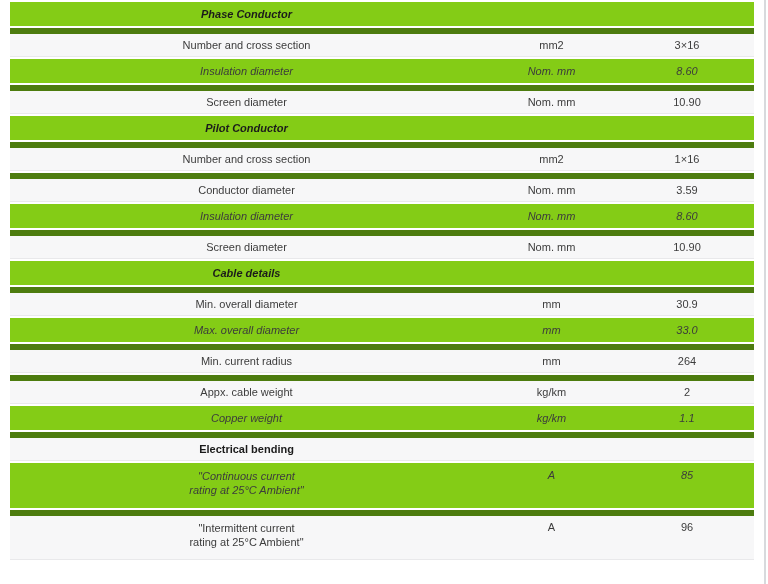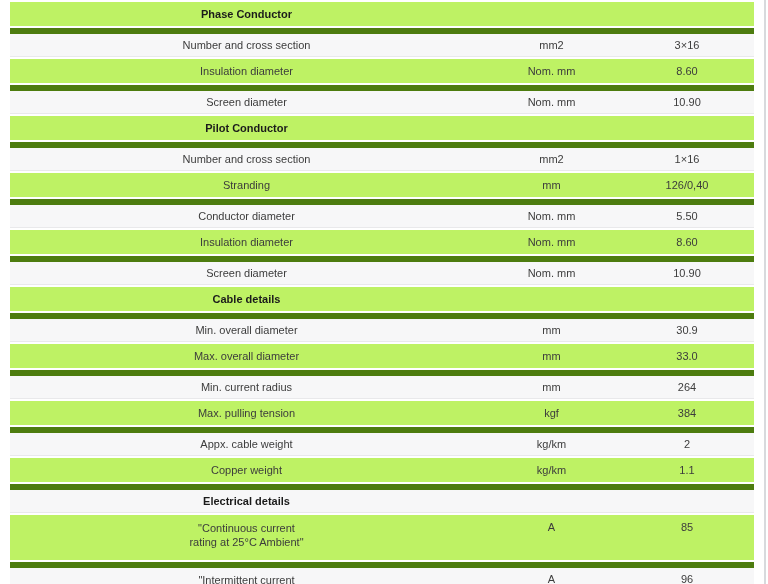--- a/index.html
+++ b/index.html
@@ -26,23 +26,24 @@
     font-size: 11px;
     color: #3c3c3c;
     text-align: center;
     height: 22px;
     padding: 0 4px;
     vertical-align: middle;
     overflow: hidden;
   }
   
   tr.w td {
-    background: #bef264;
+    background: #84cc16;
     border-top: 1px solid transparent;
     border-bottom: 1px solid transparent;
+    font-style: italic;
   }
   tr.g td {
     background: #f7f7f8;
     border-top: 6px solid #4d7c0f;
     border-bottom: 1px solid #e9e9eb;
   }
   tr.hdr td {
     background: #e3e6eb;
     border-top: 1px solid #e0e3e9;
     border-bottom: 1px solid #d8dce2;
@@ -102,29 +103,24 @@
       <tr class="w">
         <td class="lbl sec">Pilot Conductor</td>
         <td></td>
         <td></td>
       </tr>
       <tr class="g">
         <td class="lbl">Number and cross section</td>
         <td>mm2</td>
         <td>1×16</td>
       </tr>
-      <tr class="w">
-        <td class="lbl">Stranding</td>
-        <td>mm</td>
-        <td>126/0,40</td>
-      </tr>
       <tr class="g">
         <td class="lbl">Conductor diameter</td>
         <td>Nom. mm</td>
-        <td>5.50</td>
+        <td>3.59</td>
       </tr>
       <tr class="w">
         <td class="lbl">Insulation diameter</td>
         <td>Nom. mm</td>
         <td>8.60</td>
       </tr>
       <tr class="g">
         <td class="lbl">Screen diameter</td>
         <td>Nom. mm</td>
         <td>10.90</td>
@@ -143,38 +139,33 @@
       <tr class="w">
         <td class="lbl">Max. overall diameter</td>
         <td>mm</td>
         <td>33.0</td>
       </tr>
       <tr class="g">
         <td class="lbl">Min. current radius</td>
         <td>mm</td>
         <td>264</td>
       </tr>
-      <tr class="w">
-        <td class="lbl">Max. pulling tension</td>
-        <td>kgf</td>
-        <td>384</td>
-      </tr>
       <tr class="g">
         <td class="lbl">Appx. cable weight</td>
         <td>kg/km</td>
         <td>2</td>
       </tr>
       <tr class="w">
         <td class="lbl">Copper weight</td>
         <td>kg/km</td>
         <td>1.1</td>
       </tr>
 
       <tr class="g">
-        <td class="lbl sec">Electrical details</td>
+        <td class="lbl sec">Electrical bending</td>
         <td></td>
         <td></td>
       </tr>
       <tr class="w tall">
         <td class="lbl">"Continuous current
 rating at 25°C Ambient"</td>
         <td>A</td>
         <td>85</td>
       </tr>
       <tr class="g tall">

